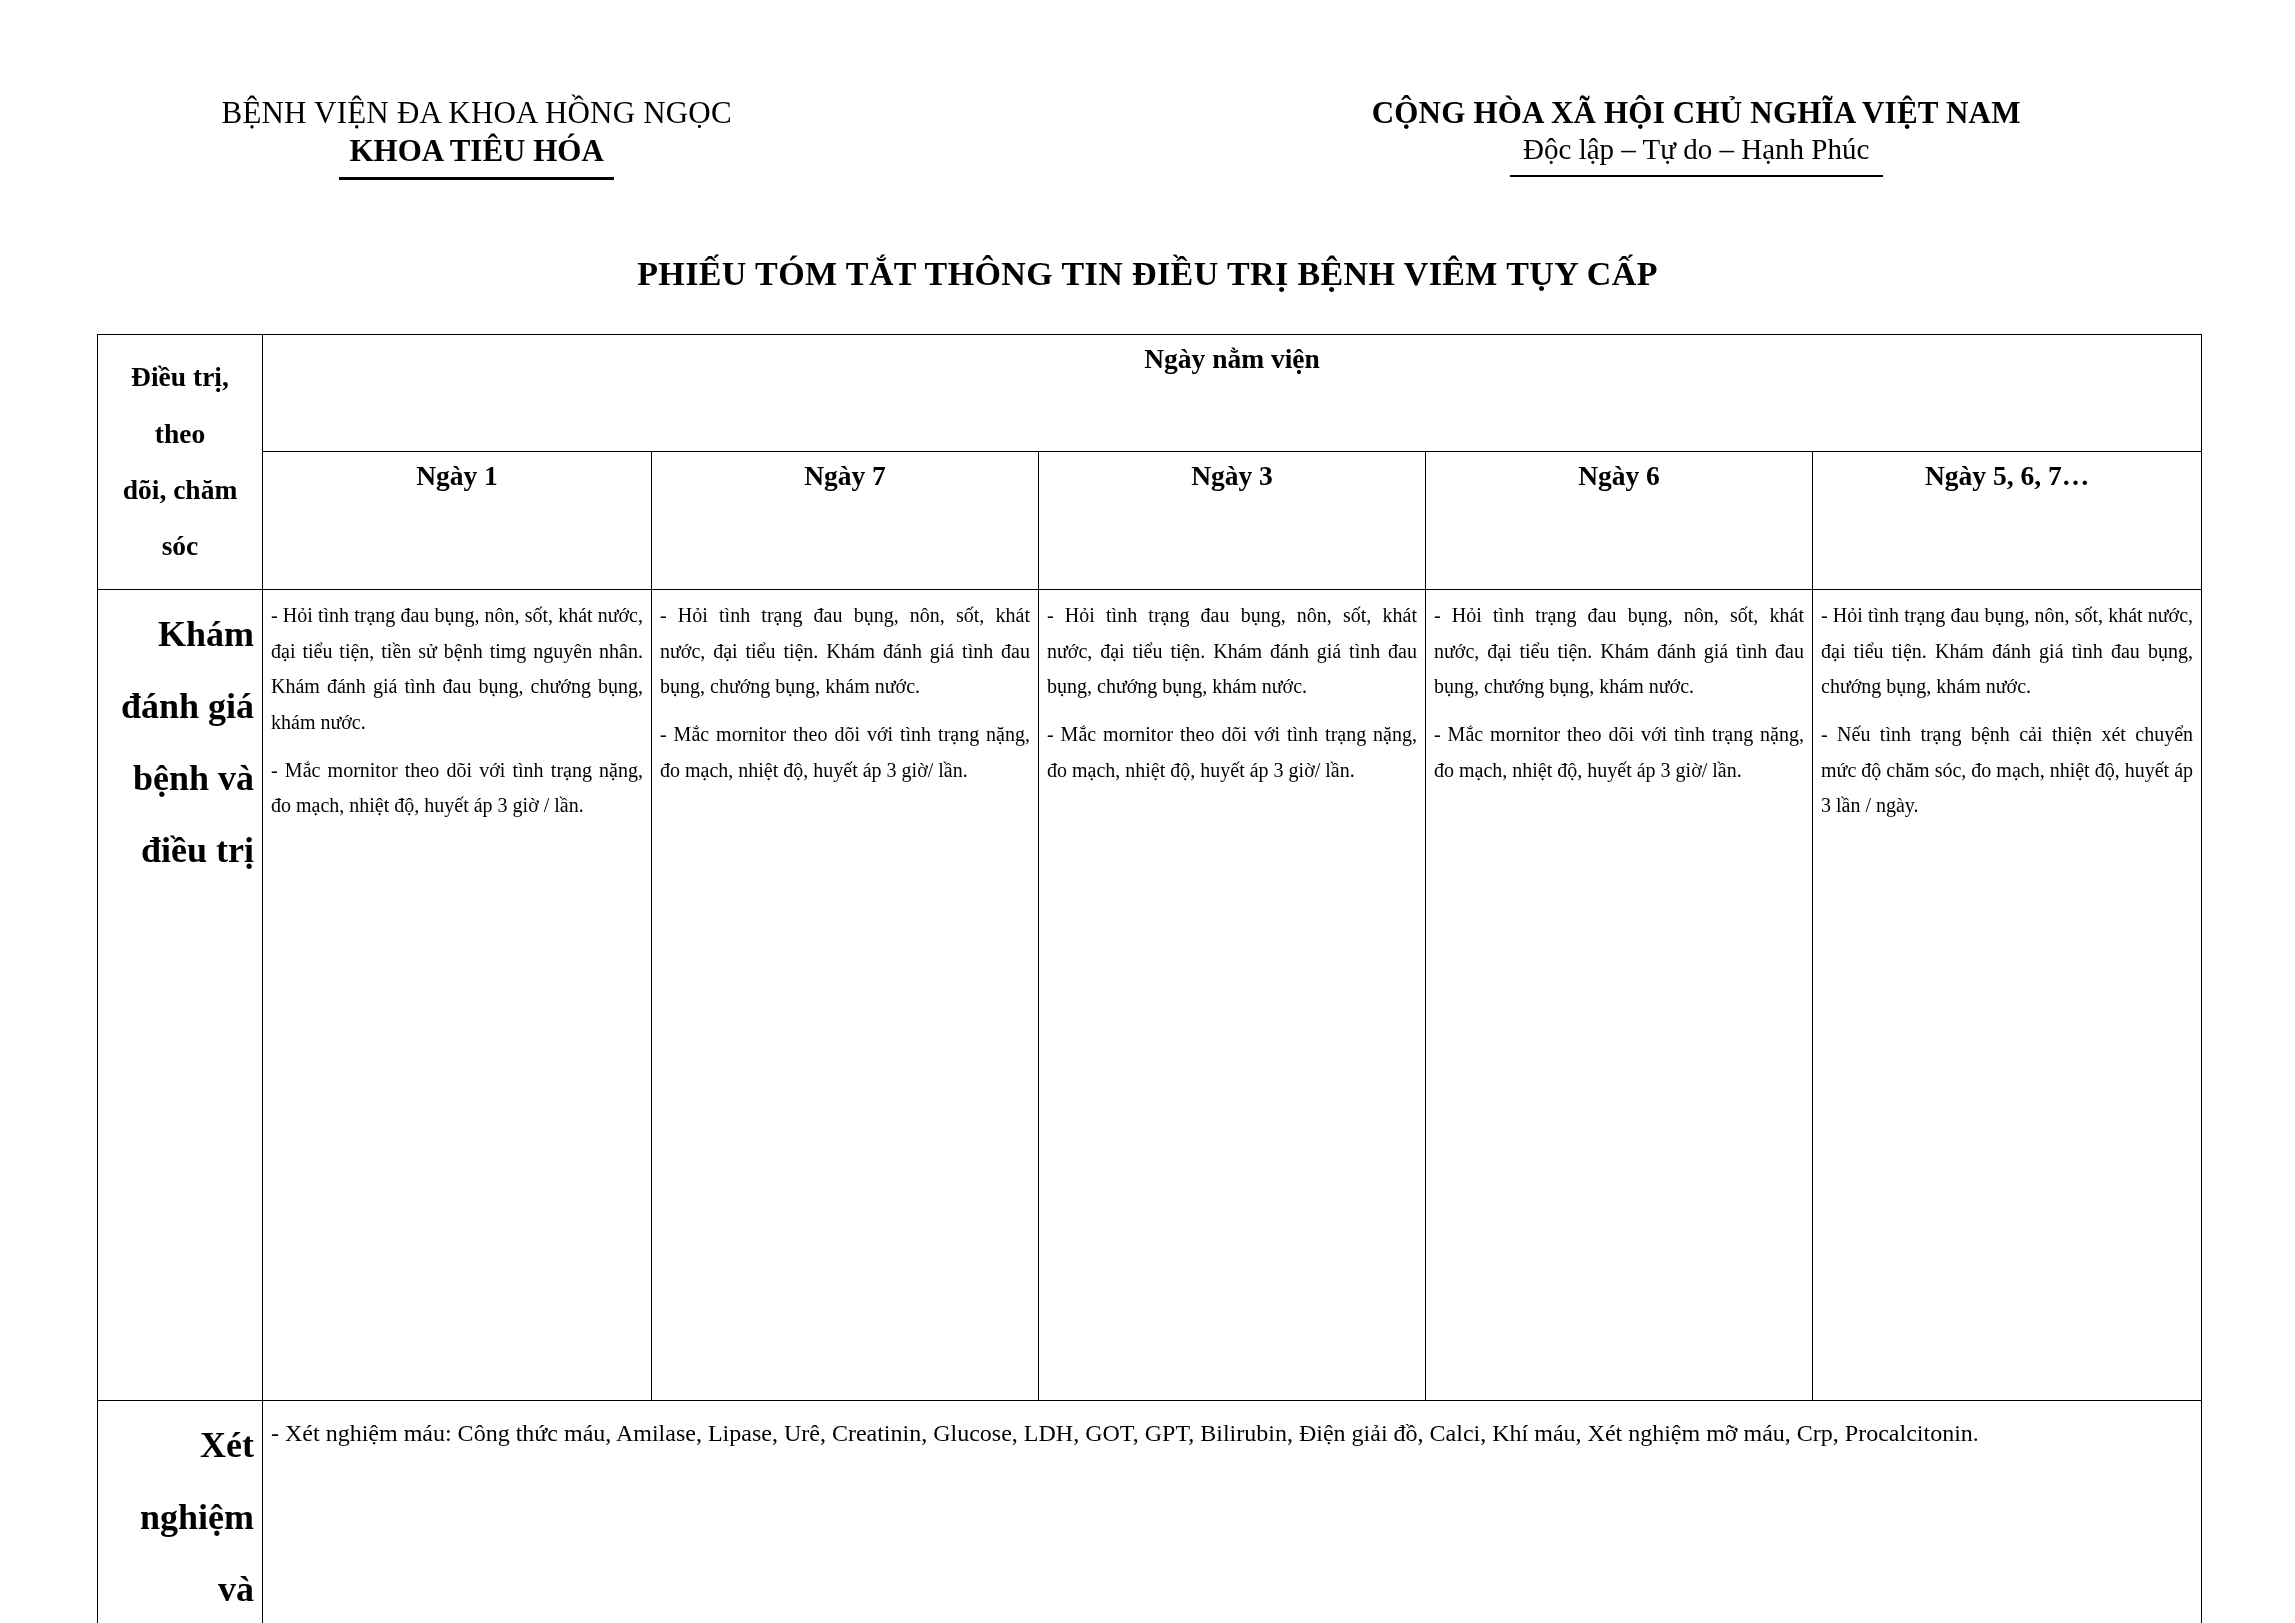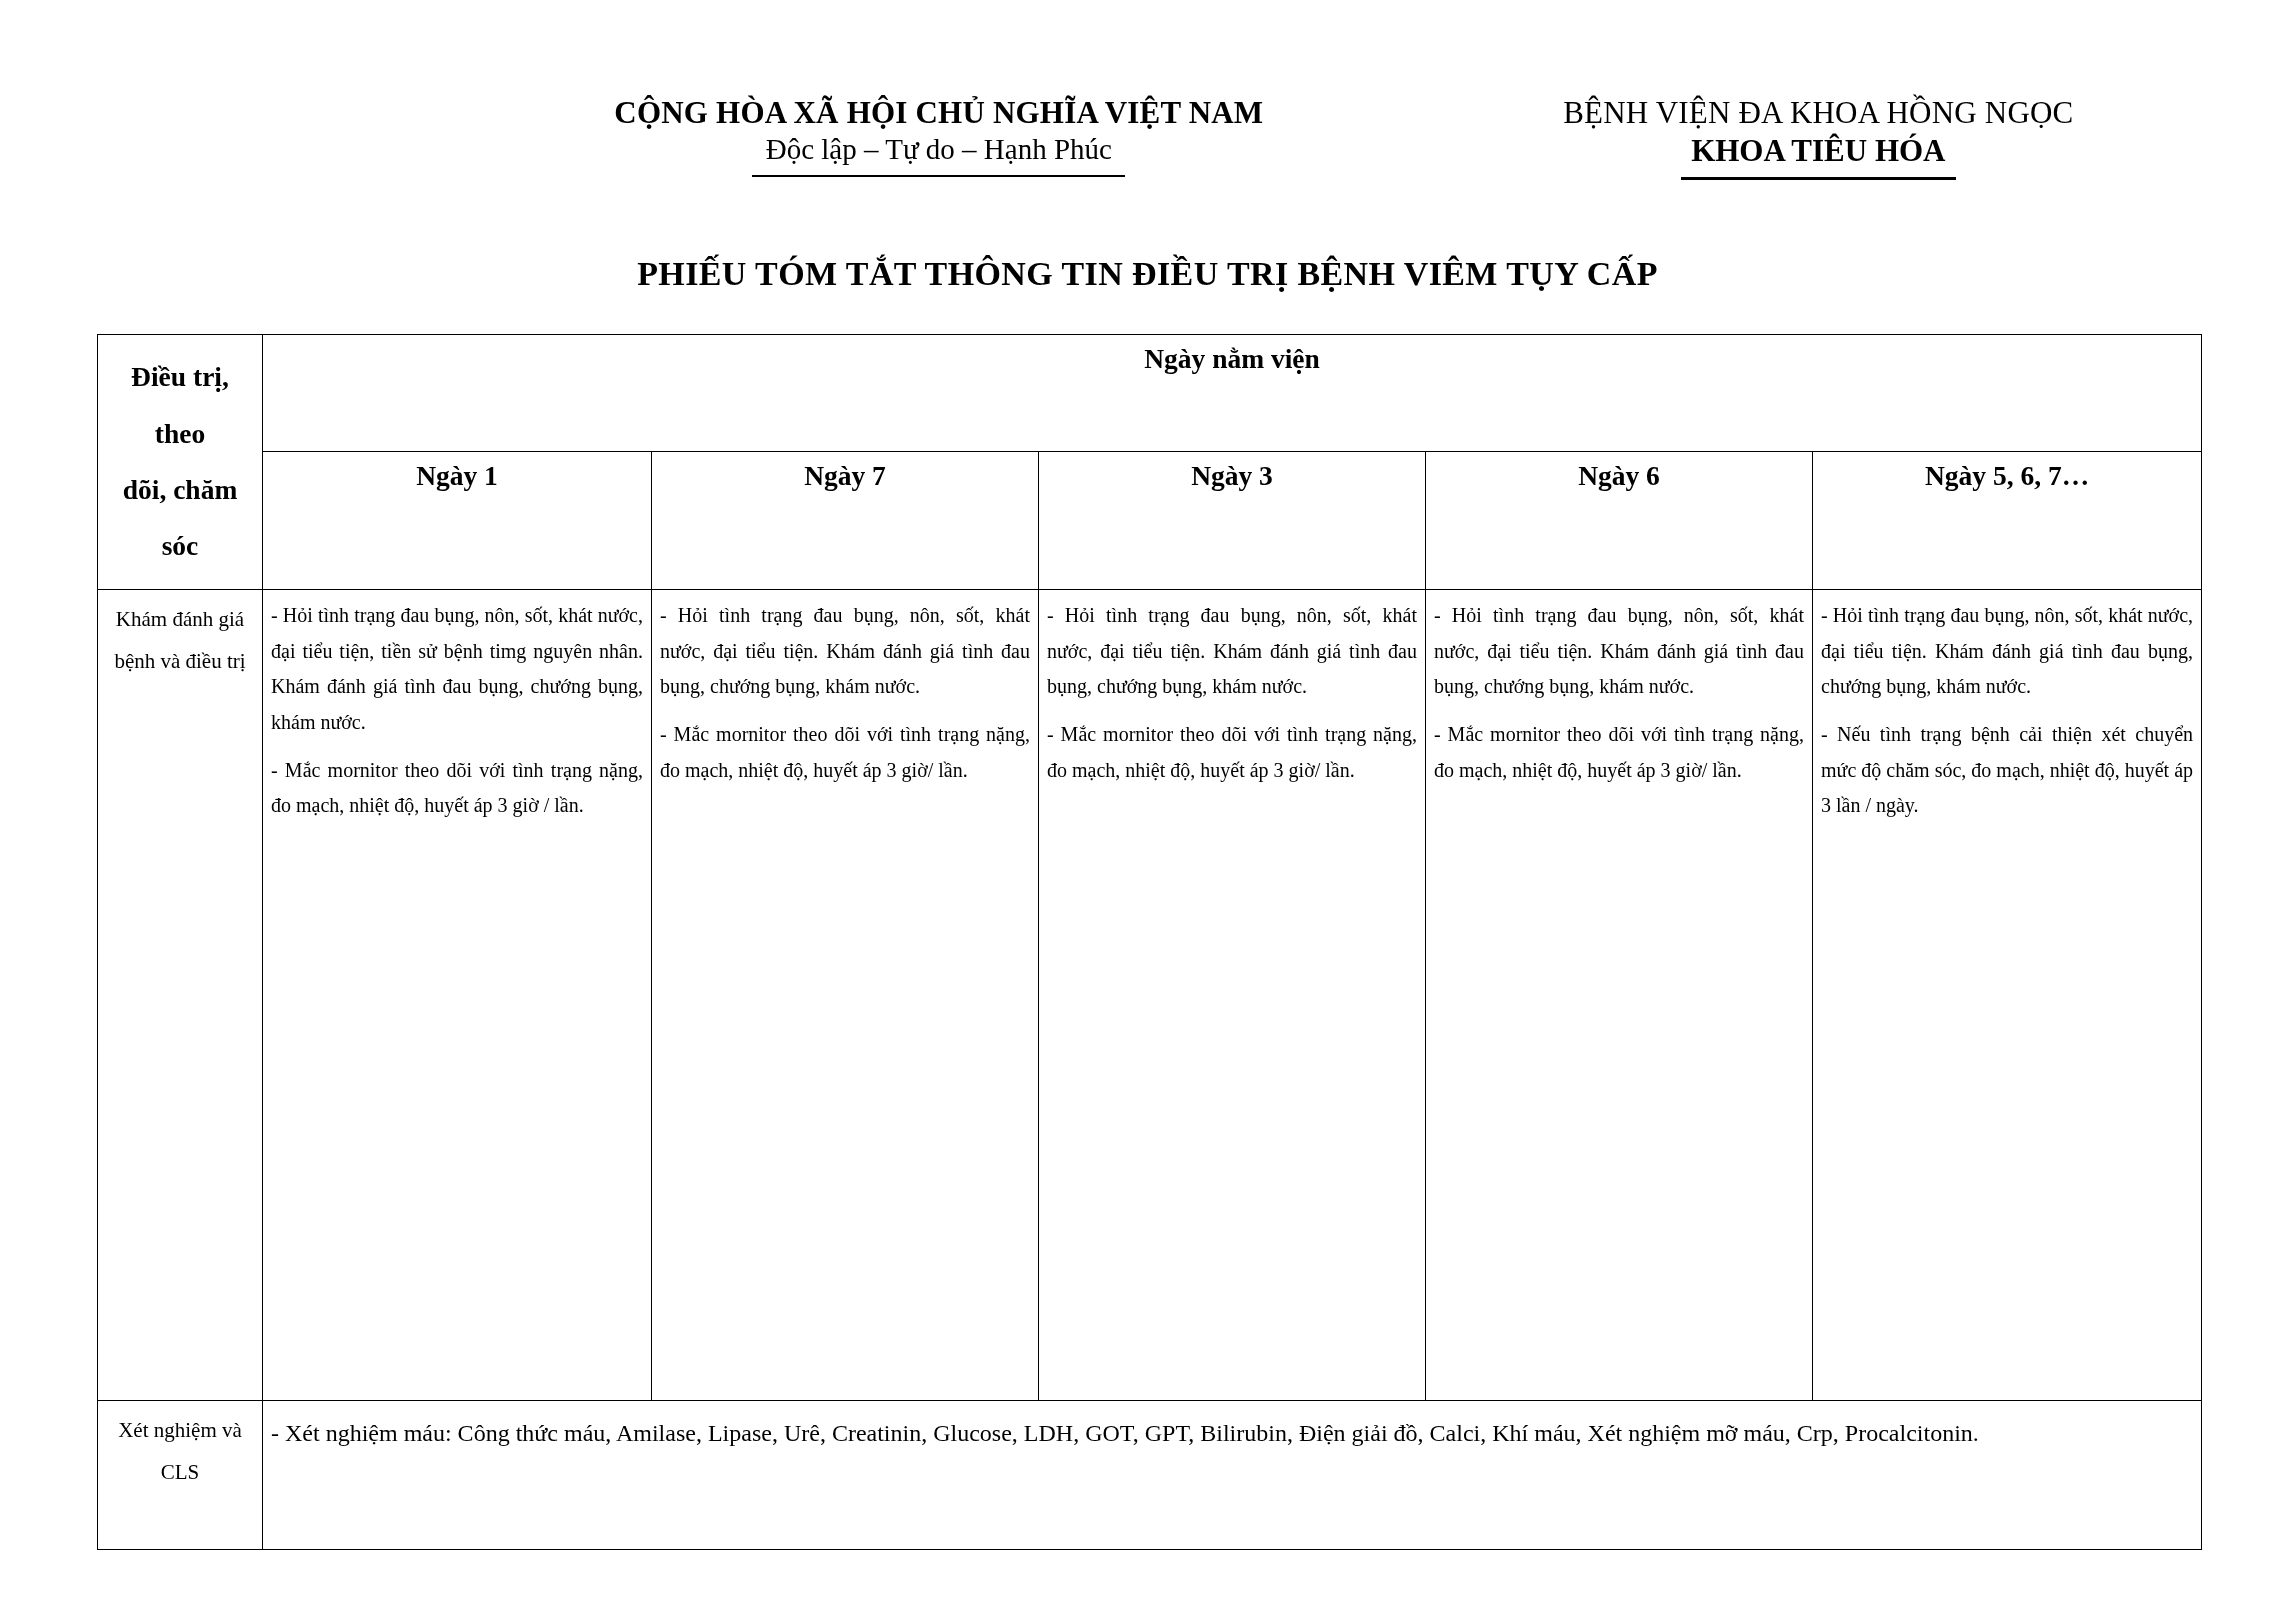--- a/index.html
+++ b/index.html
@@ -128,53 +128,53 @@
     font-size: 20px;
     hyphens: none;
   }
   .body-cell p {
     margin: 0;
   }
   .body-cell p + p {
     margin-top: 12px;
   }
   .rowlabel {
-    text-align: center;
-    font-weight: 400;
-    font-size: 21px;
+    text-align: right;
+    font-weight: 700;
+    font-size: 36px;
     vertical-align: middle;
     line-height: 2.0;
     padding: 6.5px 3.9px;
   }
   .cls-cell {
     padding: 10.5px 11.8px 46px 11.8px;
     line-height: 2.0;
     font-size: 24px;
     text-align: left;
   }
   .row-exam { height: 811px; }
   .row-cls  { height: 149px; }
 </style>
 </head>
 <body>
 
 <div class="page">
 
   <div class="doc-header">
 
+    <div class="header-block header-left">
+      <div class="hdr-line1">BỆNH VIỆN ĐA KHOA HỒNG NGỌC</div>
+      <div class="hdr-line2">KHOA TIÊU HÓA</div>
+      <div class="hdr-rule rule-left"></div>
+    </div>
+
     <div class="header-block header-right">
       <div class="hdr-line1 bold">CỘNG HÒA XÃ HỘI CHỦ NGHĨA VIỆT NAM</div>
       <div class="hdr-line2 normal">Độc lập – Tự do – Hạnh Phúc</div>
       <div class="hdr-rule rule-right"></div>
-    </div>
-
-    <div class="header-block header-left">
-      <div class="hdr-line1">BỆNH VIỆN ĐA KHOA HỒNG NGỌC</div>
-      <div class="hdr-line2">KHOA TIÊU HÓA</div>
-      <div class="hdr-rule rule-left"></div>
     </div>
 
   </div>
 
   <div class="doc-title">PHIẾU TÓM TẮT THÔNG TIN ĐIỀU TRỊ BỆNH VIÊM TỤY CẤP</div>
 
   <div class="table-wrap">
     <table class="main">
       <colgroup>
         <col class="c0">

